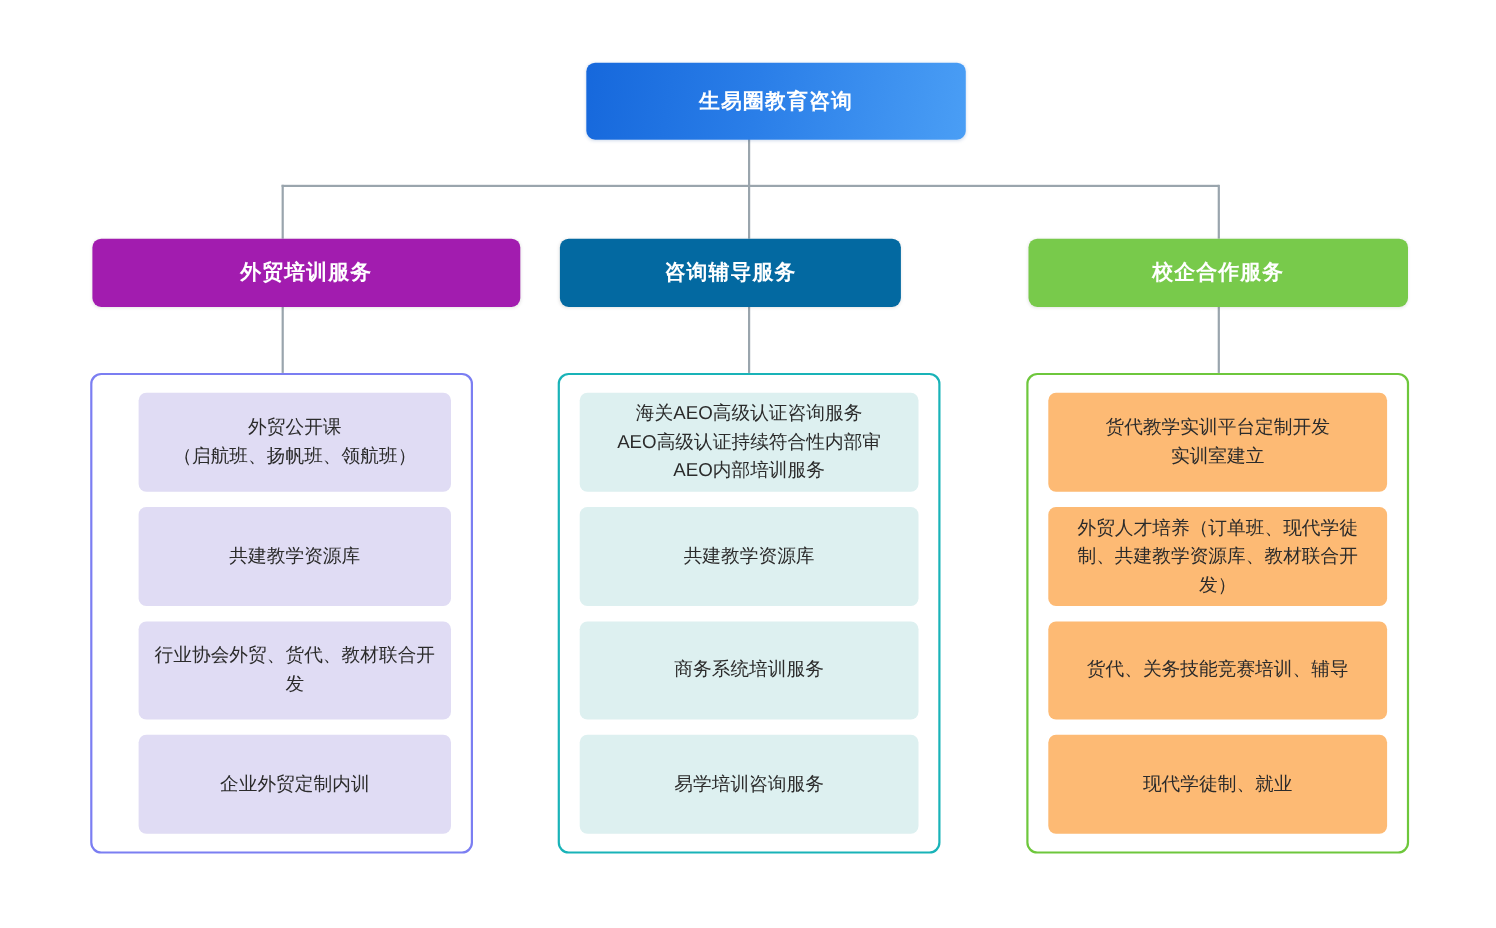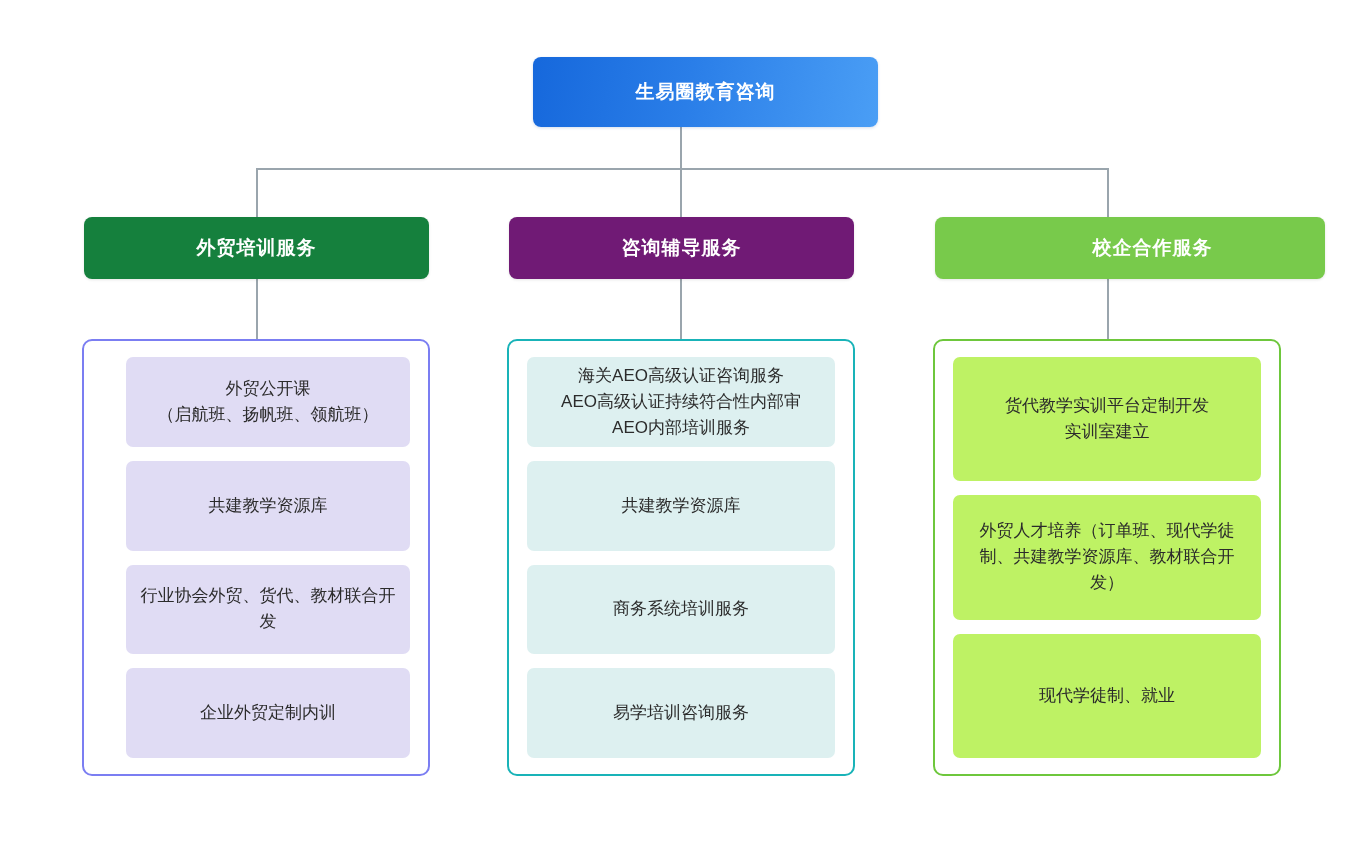--- a/index.html
+++ b/index.html
@@ -64,23 +64,23 @@
     border-radius: 8px;
     color: #ffffff;
     font-size: 19px;
     font-weight: bold;
     display: flex;
     align-items: center;
     justify-content: center;
     letter-spacing: 1px;
     box-shadow: 0 1px 3px rgba(0,0,0,0.10);
   }
-  .branch-header.col0 { left: 84px;  top: 217px; width: 345px; background: #15803d; }
-  .branch-header.col1 { left: 509px; top: 217px; width: 345px; background: #701a75; }
-  .branch-header.col2 { left: 935px; top: 217px; width: 345px; background: #78ca4b; padding-left: 45px; }
+  .branch-header.col0 { left: 84px;  top: 217px; width: 389px; background: #a21caf; }
+  .branch-header.col1 { left: 509px; top: 217px; width: 310px; background: #0369a1; }
+  .branch-header.col2 { left: 935px; top: 217px; width: 345px; background: #78ca4b; }
 
   
   .branch-box {
     position: absolute;
     top: 339px;
     height: 437px;
     border-radius: 10px;
     background: #ffffff;
     box-sizing: border-box;
     border: 2px solid #cccccc;
@@ -106,21 +106,21 @@
     font-size: 17px;
     line-height: 26px;
     padding: 4px 10px;
     box-sizing: border-box;
     white-space: pre-line;
   }
   .item-card:last-child { margin-bottom: 0; }
 
   .branch-box.col0 .item-card { background: #e0dcf4; }
   .branch-box.col1 .item-card { background: #ddf0f0; }
-  .branch-box.col2 .item-card { background: #bef264; }
+  .branch-box.col2 .item-card { background: #fdba74; }
 </style>
 </head>
 <body>
 
 <div id="chart-root">
 
   <div class="connector-layer">
     <div class="conn conn-v" style="left:680px; top:119px; height:51px;"></div>
     <div class="conn conn-h" style="left:256px; top:168px; width:852px;"></div>
     <div class="conn conn-v" style="left:256px; top:168px; height:49px;"></div>
@@ -150,16 +150,17 @@
     <div class="item-card">共建教学资源库</div>
     <div class="item-card">商务系统培训服务</div>
     <div class="item-card">易学培训咨询服务</div>
   </div>
 
   <div class="branch-header col2">校企合作服务</div>
   <div class="branch-box col2">
     <div class="item-card">货代教学实训平台定制开发
 实训室建立</div>
     <div class="item-card">外贸人才培养（订单班、现代学徒制、共建教学资源库、教材联合开发）</div>
+    <div class="item-card">货代、关务技能竞赛培训、辅导</div>
     <div class="item-card">现代学徒制、就业</div>
   </div>
 
 </div>
 
 </body></html>

